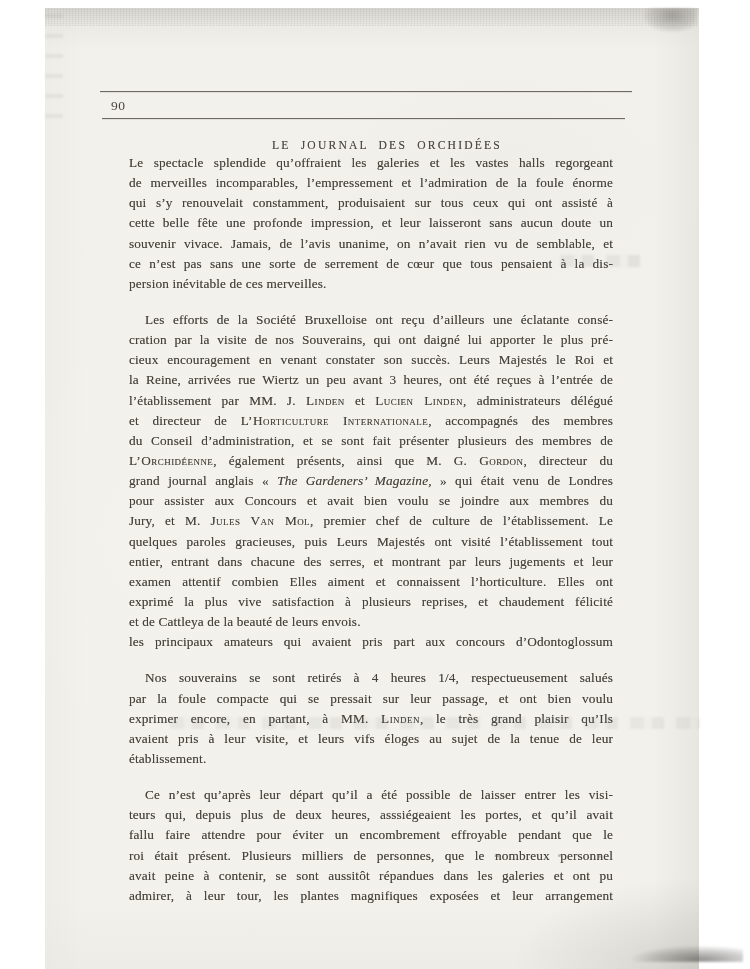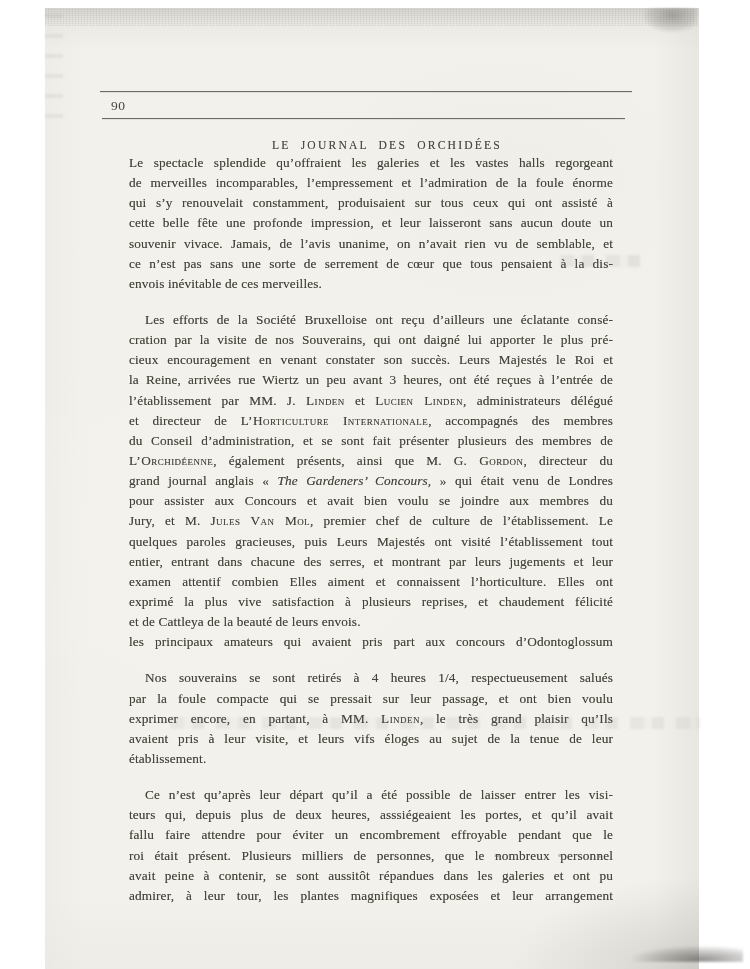--- a/index.html
+++ b/index.html
@@ -100,32 +100,32 @@
   <div class="rule rule-bottom"></div>
 
   <div class="text-column">
       <div class="para">
         <div class="line">Le spectacle splendide qu’offraient les galeries et les vastes halls regorgeant</div>
         <div class="line">de merveilles incomparables, l’empressement et l’admiration de la foule énorme</div>
         <div class="line">qui s’y renouvelait constamment, produisaient sur tous ceux qui ont assisté à</div>
         <div class="line">cette belle fête une profonde impression, et leur laisseront sans aucun doute un</div>
         <div class="line">souvenir vivace. Jamais, de l’avis unanime, on n’avait rien vu de semblable, et</div>
         <div class="line">ce n’est pas sans une sorte de serrement de cœur que tous pensaient à la dis-</div>
-        <div class="line last">envois inévitable de ces merveilles.</div>
+        <div class="line last">persion inévitable de ces merveilles.</div>
       </div>
       <div class="para">
         <div class="line indent">Les efforts de la Société Bruxelloise ont reçu d’ailleurs une éclatante consé-</div>
         <div class="line">cration par la visite de nos Souverains, qui ont daigné lui apporter le plus pré-</div>
         <div class="line">cieux encouragement en venant constater son succès. Leurs Majestés le Roi et</div>
         <div class="line">la Reine, arrivées rue Wiertz un peu avant 3 heures, ont été reçues à l’entrée de</div>
         <div class="line">l’établissement par MM. J. <span class="sc">Linden</span> et <span class="sc">Lucien Linden</span>, administrateurs délégué</div>
         <div class="line">et directeur de <span class="sc">L’Horticulture Internationale</span>, accompagnés des membres</div>
         <div class="line">du Conseil d’administration, et se sont fait présenter plusieurs des membres de</div>
         <div class="line"><span class="sc">L’Orchidéenne</span>, également présents, ainsi que M. G. <span class="sc">Gordon</span>, directeur du</div>
-        <div class="line">grand journal anglais « <span class="it">The Gardeners’ Concours,</span> » qui était venu de Londres</div>
+        <div class="line">grand journal anglais « <span class="it">The Gardeners’ Magazine,</span> » qui était venu de Londres</div>
         <div class="line">pour assister aux Concours et avait bien voulu se joindre aux membres du</div>
         <div class="line">Jury, et M. <span class="sc">Jules Van Mol</span>, premier chef de culture de l’établissement. Le</div>
         <div class="line">quelques paroles gracieuses, puis Leurs Majestés ont visité l’établissement tout</div>
         <div class="line">entier, entrant dans chacune des serres, et montrant par leurs jugements et leur</div>
         <div class="line">examen attentif combien Elles aiment et connaissent l’horticulture. Elles ont</div>
         <div class="line">exprimé la plus vive satisfaction à plusieurs reprises, et chaudement félicité</div>
         <div class="line last">et de Cattleya de la beauté de leurs envois.</div>
         <div class="line">les principaux amateurs qui avaient pris part aux concours d’Odontoglossum</div>
       </div>
       <div class="para">

